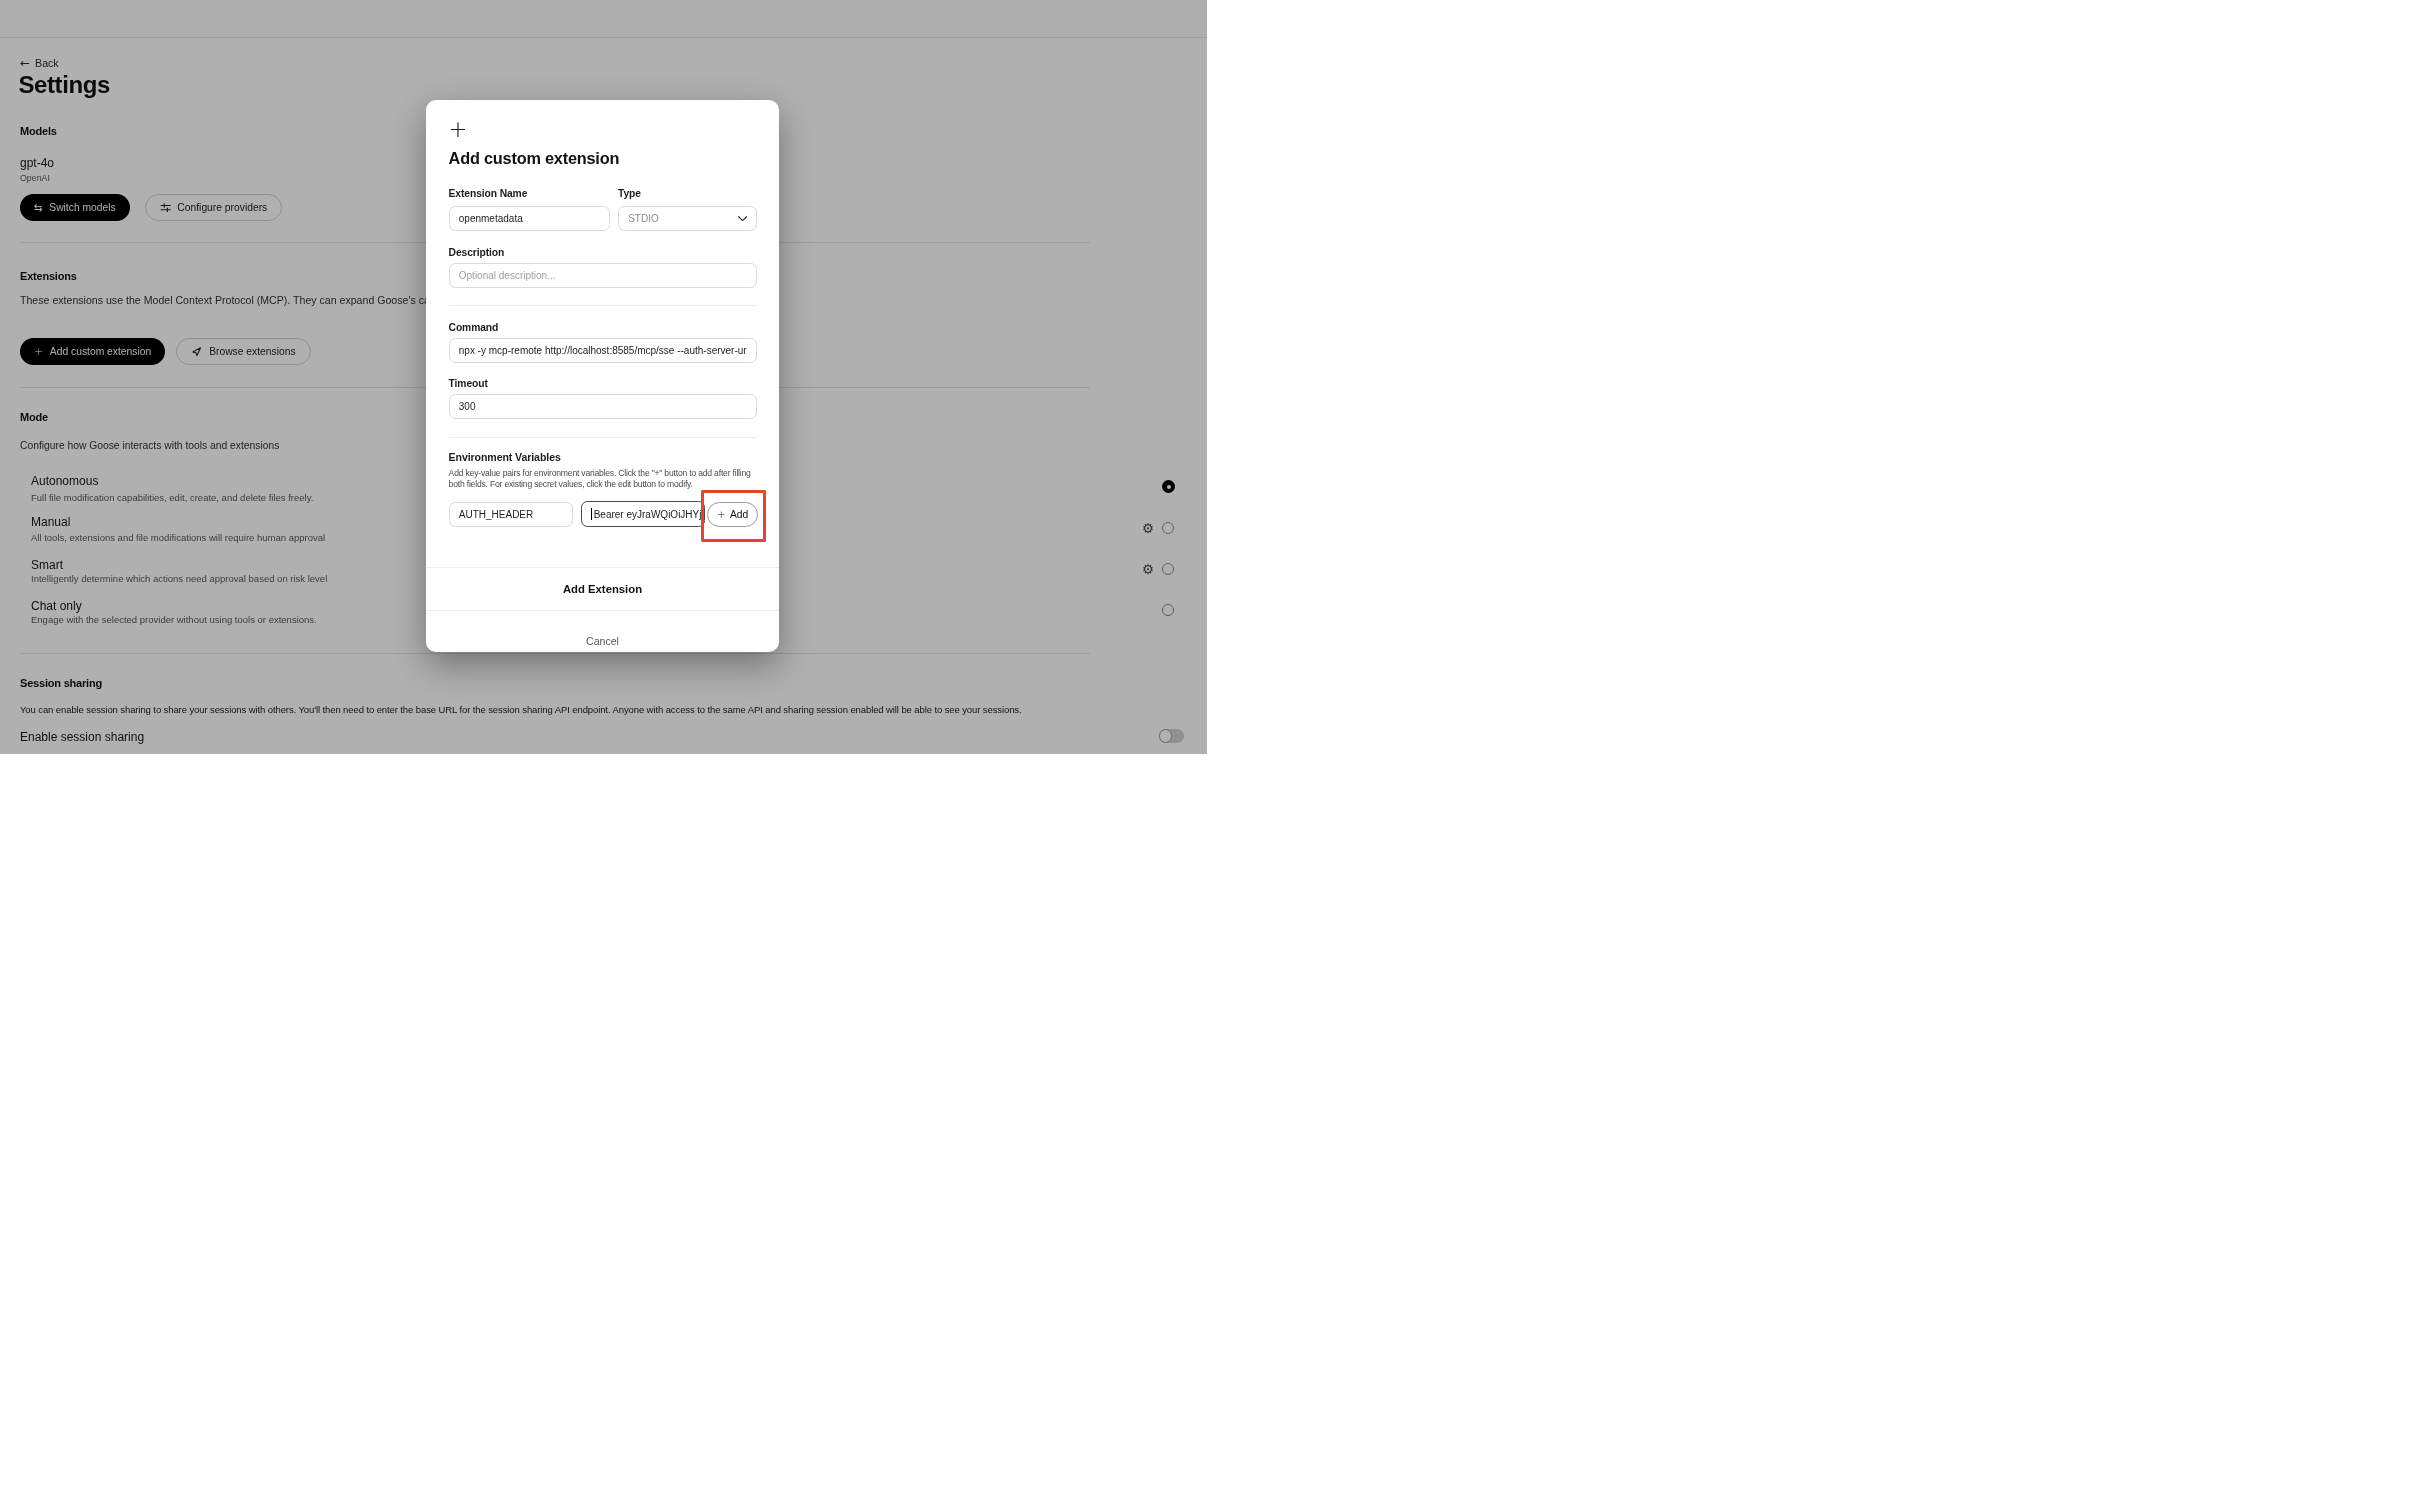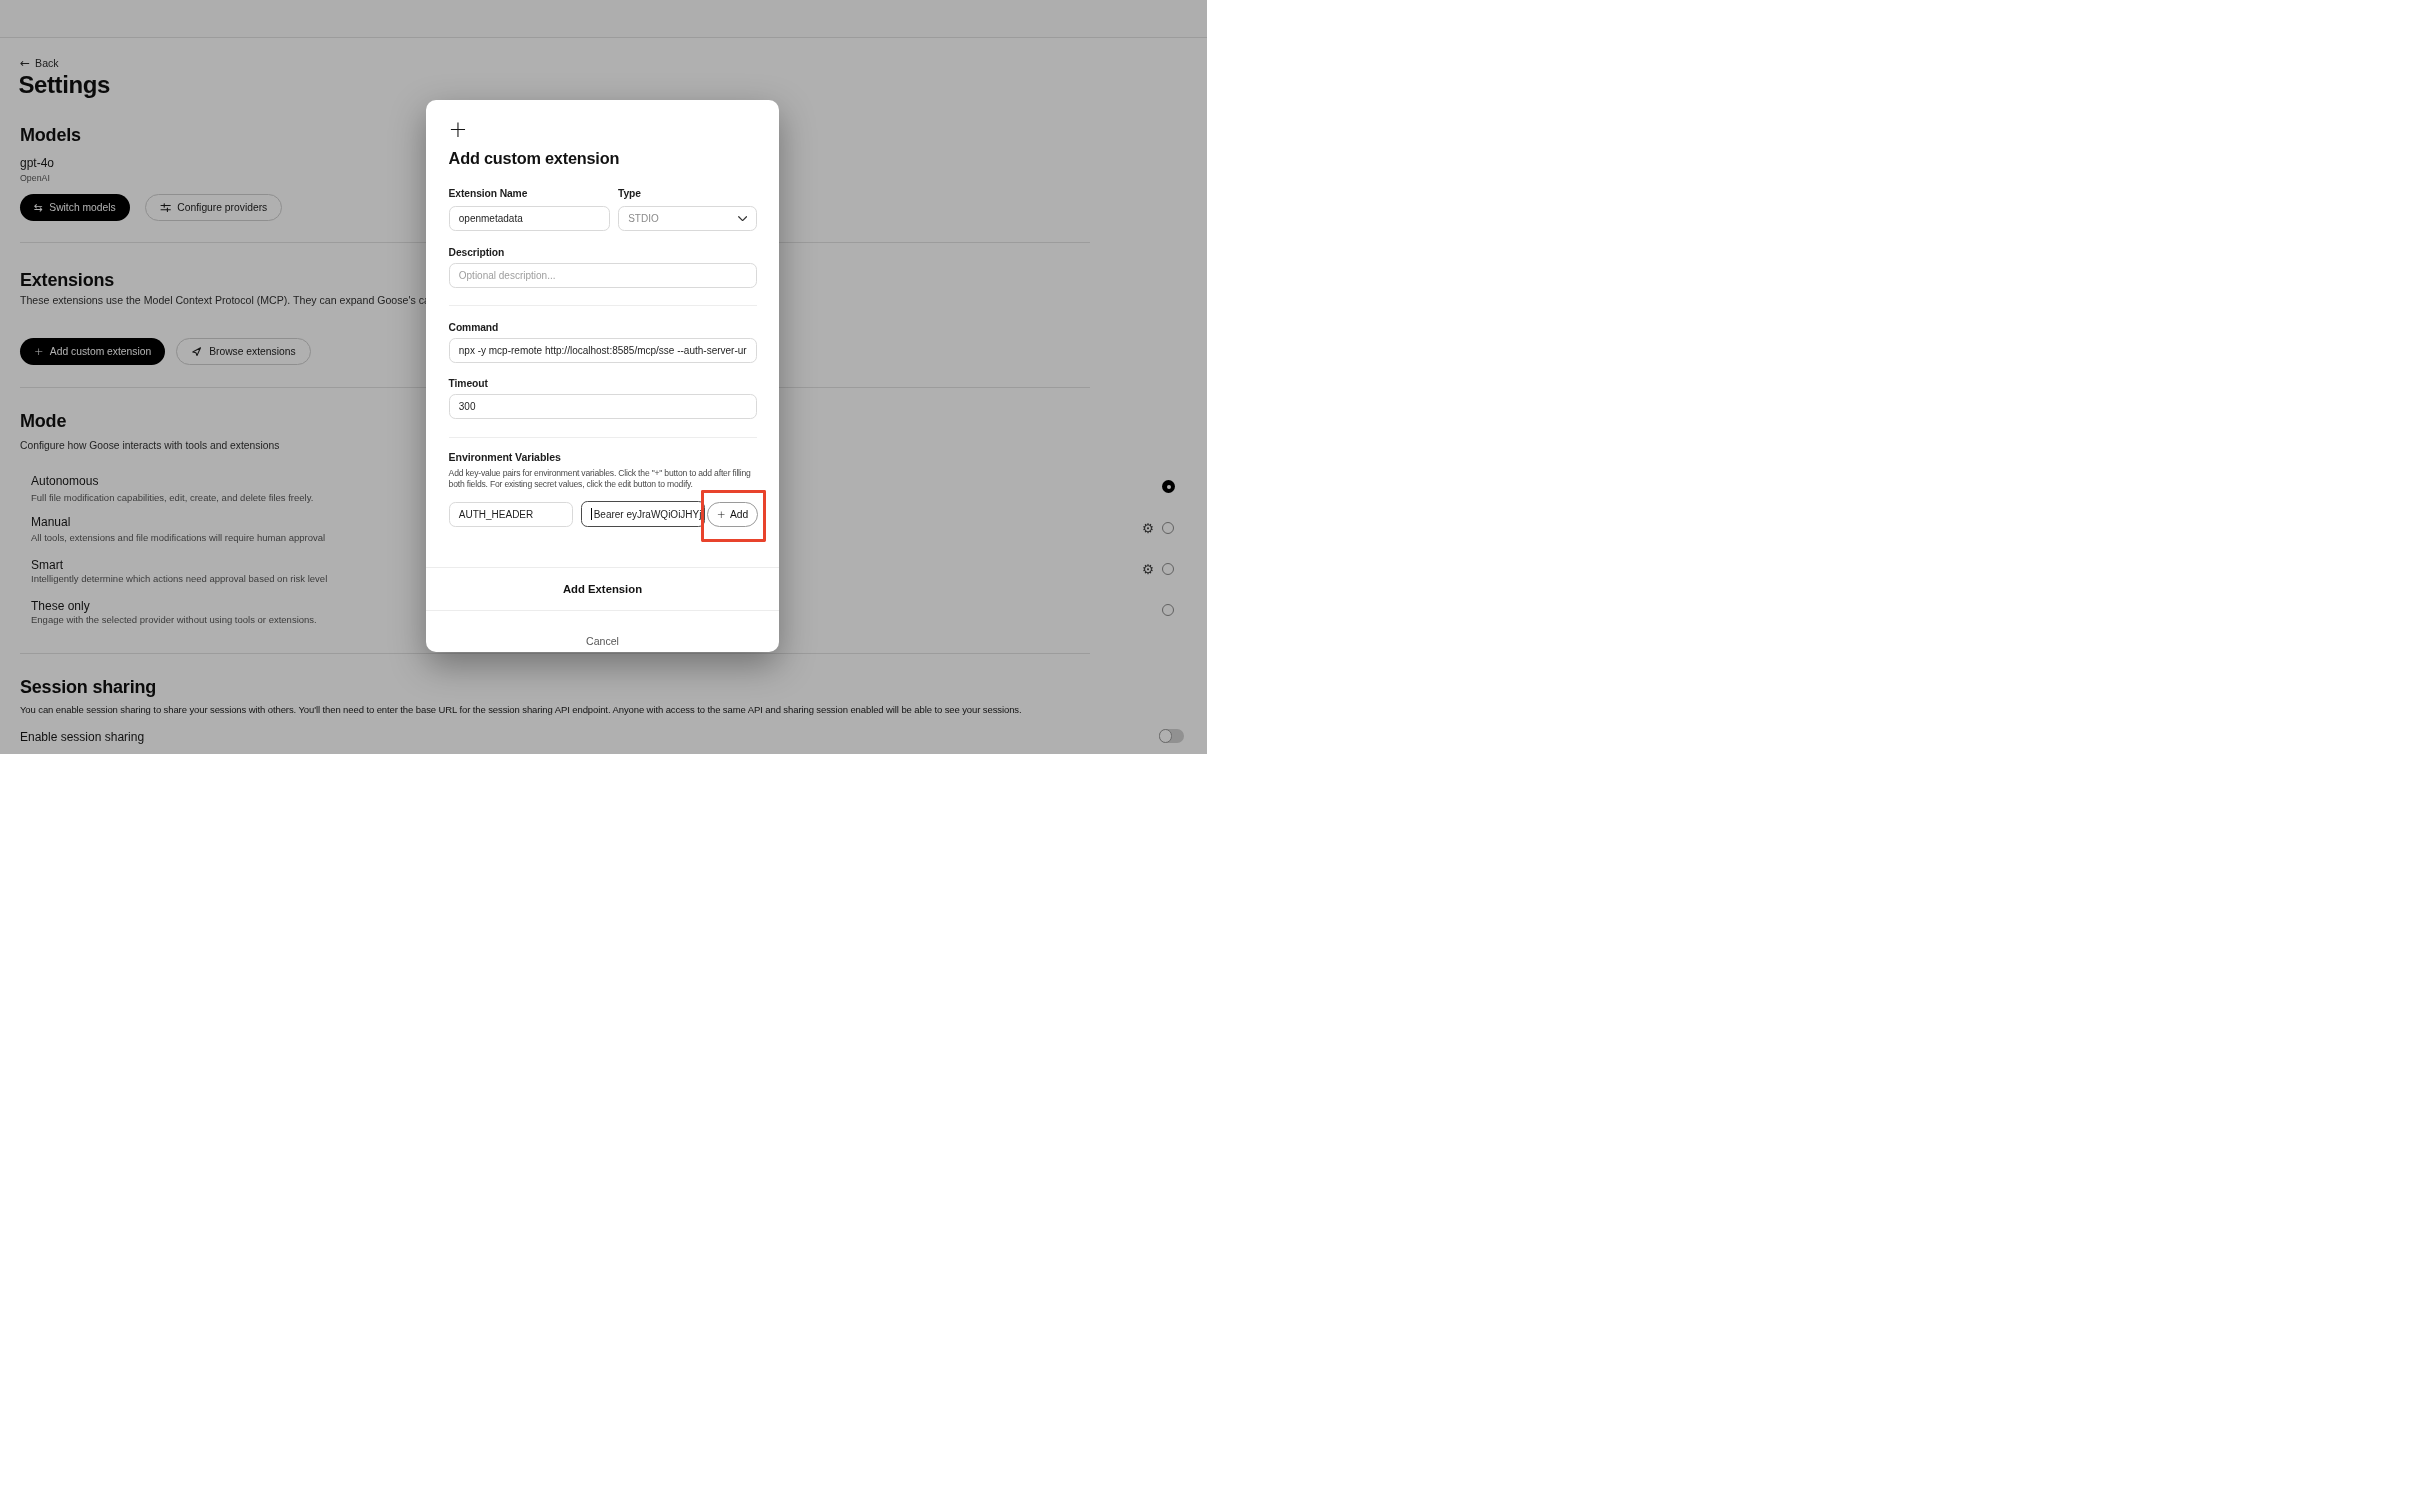--- a/index.html
+++ b/index.html
@@ -10,21 +10,21 @@
     -webkit-font-smoothing:antialiased;
     color:#1a1a1a;
   }
   .abs{position:absolute;}
   
   #page{position:absolute;inset:0;background:#fff;}
   .topbar{position:absolute;left:0;top:0;width:100%;height:37px;border-bottom:0.7px solid #e2e2e2;background:#fdfdfd;}
   .back{left:20px;top:57px;font-size:10.6px;color:#2a2a2a;display:flex;align-items:center;gap:5px;cursor:default;}
   .back .arrow{font-size:12px;line-height:1;}
   .page-title{left:18.4px;top:71px;font-size:24px;font-weight:600;letter-spacing:-0.4px;color:#111;}
-  .section-h{font-size:18px;font-weight:600;letter-spacing:-0.2px;color:#111;}
+  .section-h{font-size:11px;font-weight:600;letter-spacing:-0.2px;color:#111;}
   .divider{position:absolute;left:20px;right:117px;height:0.7px;background:#e3e3e3;}
   .model-name{left:20px;top:156px;font-size:12px;font-weight:500;color:#181818;}
   .model-provider{left:20px;top:173px;font-size:8.8px;color:#565656;}
   .pill{height:27px;border-radius:14px;display:inline-flex;align-items:center;gap:6.4px;
         padding:0 14px;font-size:10.3px;box-sizing:border-box;white-space:nowrap;cursor:default;}
   .pill.dark{background:#000;color:#fff;}
   .pill.light{background:transparent;border:0.7px solid #cfcfcf;color:#1c1c1c;}
   .btn-row{display:flex;gap:15px;align-items:center;}
   .icon-glyph{font-family:"DejaVu Sans", sans-serif;line-height:1;}
   .body-text{font-size:10.6px;color:#333;}
@@ -127,21 +127,21 @@
   <div class="abs mode-title" style="left:31px;top:515px;">Manual</div>
   <div class="abs mode-desc" style="left:31px;top:532px;">All tools, extensions and file modifications will require human approval</div>
   <div class="gear" style="left:1142px;top:522px;">⚙</div>
   <div class="radio" style="left:1162px;top:522px;"></div>
 
   <div class="abs mode-title" style="left:31px;top:558px;">Smart</div>
   <div class="abs mode-desc" style="left:31px;top:573px;">Intelligently determine which actions need approval based on risk level</div>
   <div class="gear" style="left:1142px;top:563px;">⚙</div>
   <div class="radio" style="left:1162px;top:563px;"></div>
 
-  <div class="abs mode-title" style="left:31px;top:599px;">These only</div>
+  <div class="abs mode-title" style="left:31px;top:599px;">Chat only</div>
   <div class="abs mode-desc" style="left:31px;top:614px;">Engage with the selected provider without using tools or extensions.</div>
   <div class="radio" style="left:1162px;top:604px;"></div>
 
   <div class="divider" style="top:653px;"></div>
 
   <div class="abs section-h" style="left:20px;top:677px;">Session sharing</div>
   <div class="abs nowrap" style="left:20px;top:704px;font-size:9.5px;letter-spacing:-0.1px;color:#222;">You can enable session sharing to share your sessions with others. You'll then need to enter the base URL for the session sharing API endpoint. Anyone with access to the same API and sharing session enabled will be able to see your sessions.</div>
   <div class="abs" style="left:20px;top:730px;font-size:12px;color:#181818;">Enable session sharing</div>
   <div class="toggle">
     <div class="knob"></div>

